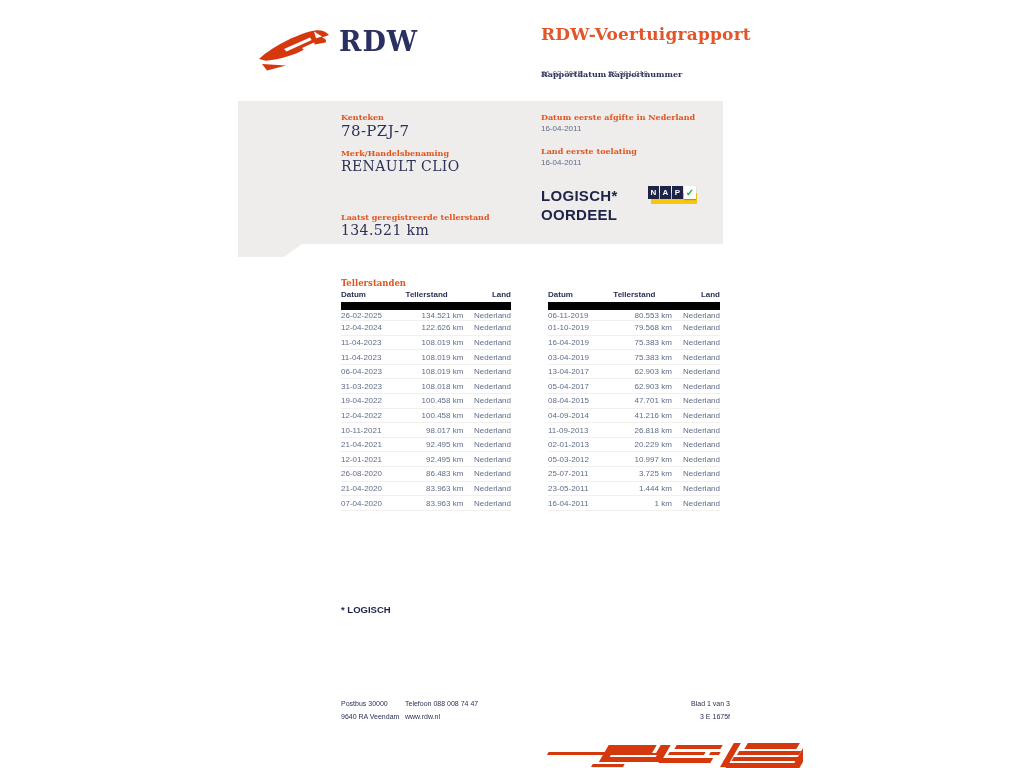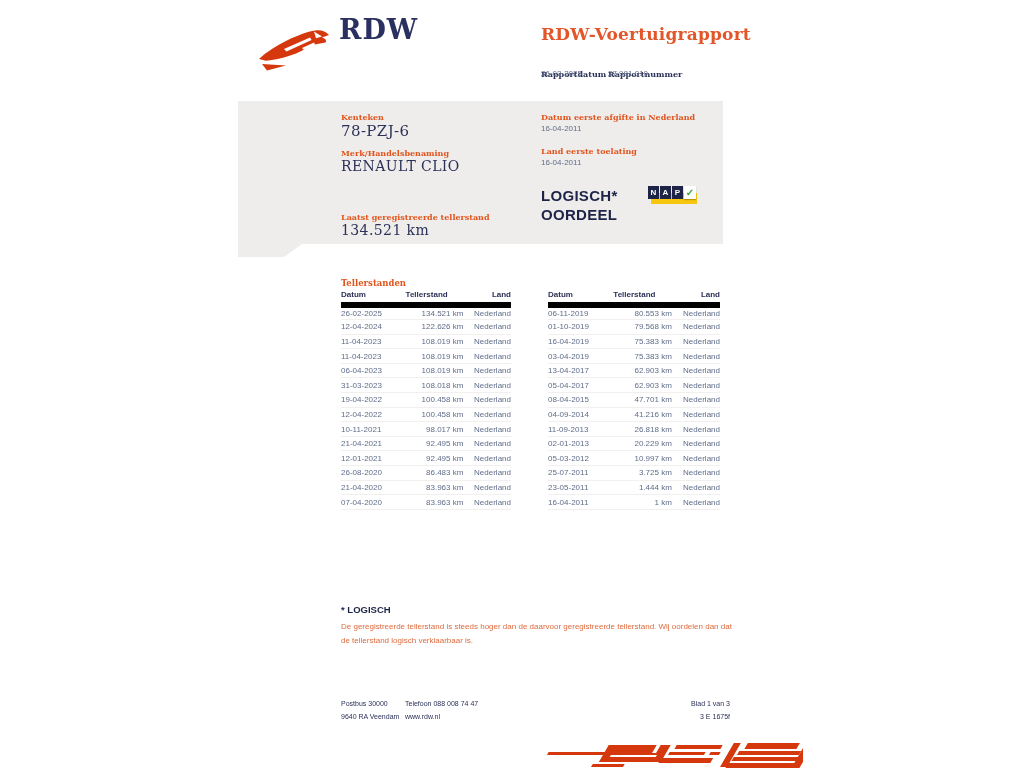--- a/index.html
+++ b/index.html
@@ -6,21 +6,21 @@
   html,body { background:#ffffff; }
   .page {
     position:relative; width:1024px; height:768px;
     background:#ffffff; overflow:hidden;
     font-family:"Liberation Sans", sans-serif;
   }
   .abs { position:absolute; }
 
   
   .rdw-logotype {
-    left:339px; top:14px;
+    left:339px; top:26px;
     font-family:"DejaVu Serif", serif; font-weight:600;
     font-size:27px; color:#2a3160; letter-spacing:1px;text-align:center;
   }
   .report-title {
     left:541px; top:24px;
     font-family:"DejaVu Serif", serif; font-weight:700;
     font-size:17px; color:#e2572a; letter-spacing:0.2px;
   }
   .meta-label {
     font-family:"DejaVu Serif", serif; font-weight:700;
@@ -74,21 +74,21 @@
     font-size:8.5px; color:#e0551e;
   }
   .odo-table { border-collapse:collapse; table-layout:fixed; }
   .odo-table-left  { left:341px; top:290px; width:170px; }
   .odo-table-right { left:548px; top:290px; width:172px; }
   .odo-table col.c1 { width:38%; }
   .odo-table col.c2 { width:34%; }
   .odo-table col.c3 { width:28%; }
   .odo-table th {
     font:700 8px "Liberation Sans", sans-serif; color:#2b3157;
-    text-align:left; border-bottom:6px solid #000000;
+    text-align:left; border-bottom:8px solid #000000;
     padding:0 0 3px 0; height:11px;
   }
   .odo-table th.num { text-align:right; }
   .odo-table th.km-head { text-align:left; padding-right:24px; }
   .odo-table td {
     font:8px "Liberation Sans", sans-serif; color:#5f6d8a;
     height:14.6px; padding:0; border-bottom:1px solid #f1f0ef;
     white-space:nowrap; overflow:hidden;
   }
   .odo-table td.num { text-align:right; }
@@ -128,21 +128,21 @@
 
   <div class="abs meta-label" style="left:541px; top:57px;">Rapportdatum</div>
   <div class="abs meta-label" style="left:608px; top:57px;">Rapportnummer</div>
   <div class="abs meta-value" style="left:541px; top:69px;">26-02-2025</div>
   <div class="abs meta-value" style="left:608px; top:69px;">27.981.010</div>
 
   <div class="abs summary-box"></div>
   <div class="abs summary-tab"></div>
 
   <div class="abs field-label" style="left:341px; top:112px;">Kenteken</div>
-  <div class="abs field-value-big" style="left:341px; top:122px;">78-PZJ-6</div>
+  <div class="abs field-value-big" style="left:341px; top:122px;">78-PZJ-7</div>
 
   <div class="abs field-label" style="left:341px; top:148px;">Merk/Handelsbenaming</div>
   <div class="abs field-value-big" style="left:341px; top:158px; font-size:14px;">RENAULT CLIO</div>
 
   <div class="abs field-label" style="left:341px; top:212px;">Laatst geregistreerde tellerstand</div>
   <div class="abs field-value-big" style="left:341px; top:222px; font-size:14px;">134.521 km</div>
 
   <div class="abs field-label" style="left:541px; top:112px;">Datum eerste afgifte in Nederland</div>
   <div class="abs field-value-small" style="left:541px; top:124px;">16-04-2011</div>
 
@@ -332,21 +332,20 @@
         </tr>
         <tr>
           <td class="">16-04-2011</td>
           <td class="num">1 km</td>
           <td class="num">Nederland</td>
         </tr>
       </tbody>
   </table>
 
   <div class="abs footnote-title">* LOGISCH</div>
-  <div class="abs footnote-text">De geregistreerde tellerstand is steeds hoger dan de daarvoor geregistreerde tellerstand. Wij oordelen dan dat de tellerstand logisch verklaarbaar is.</div>
 
   <div class="abs footer-text" style="left:341px; top:700px;">Postbus 30000</div>
   <div class="abs footer-text" style="left:341px; top:713px;">9640 RA Veendam</div>
   <div class="abs footer-text" style="left:405px; top:700px;">Telefoon 088 008 74 47</div>
   <div class="abs footer-text" style="left:405px; top:713px;">www.rdw.nl</div>
   <div class="abs footer-text footer-right" style="left:640px; top:700px;">Blad 1 van 3</div>
   <div class="abs footer-text footer-right" style="left:640px; top:713px;">3 E 1675f</div>
 
   <div class="abs" style="left:543px; top:741px; width:260px; height:27px;">
     <svg width="260" height="27" viewBox="0 0 260 27">

